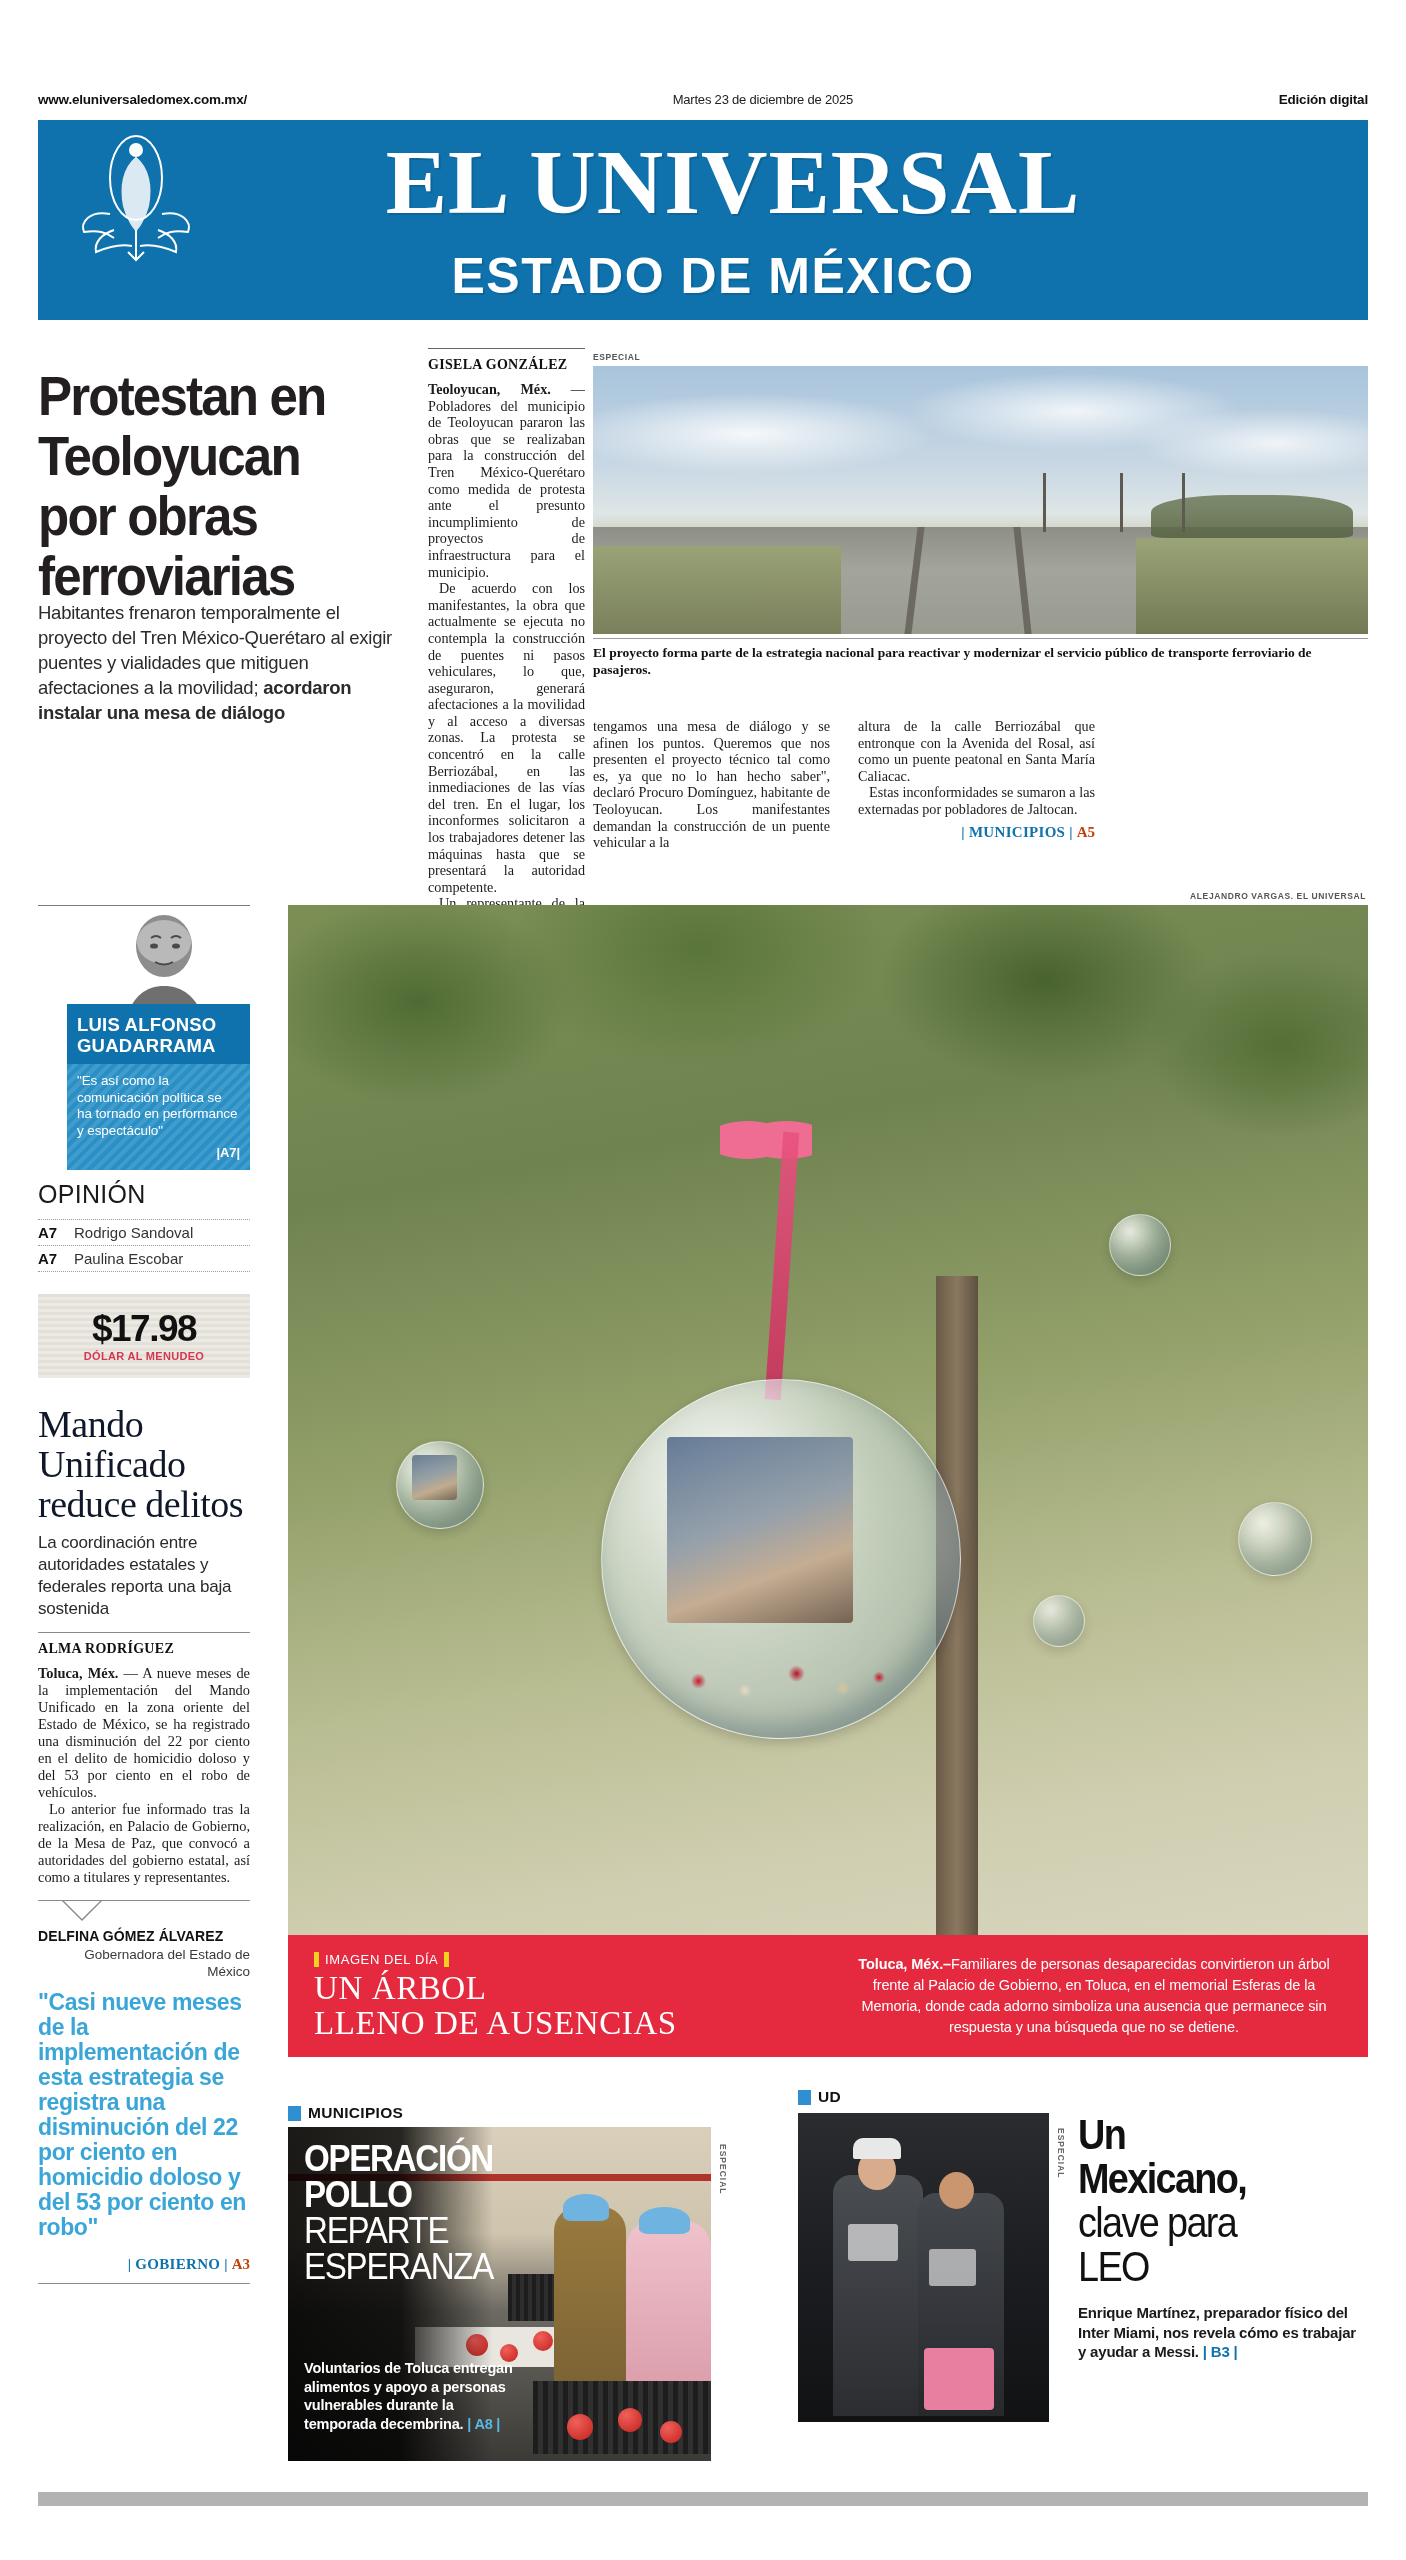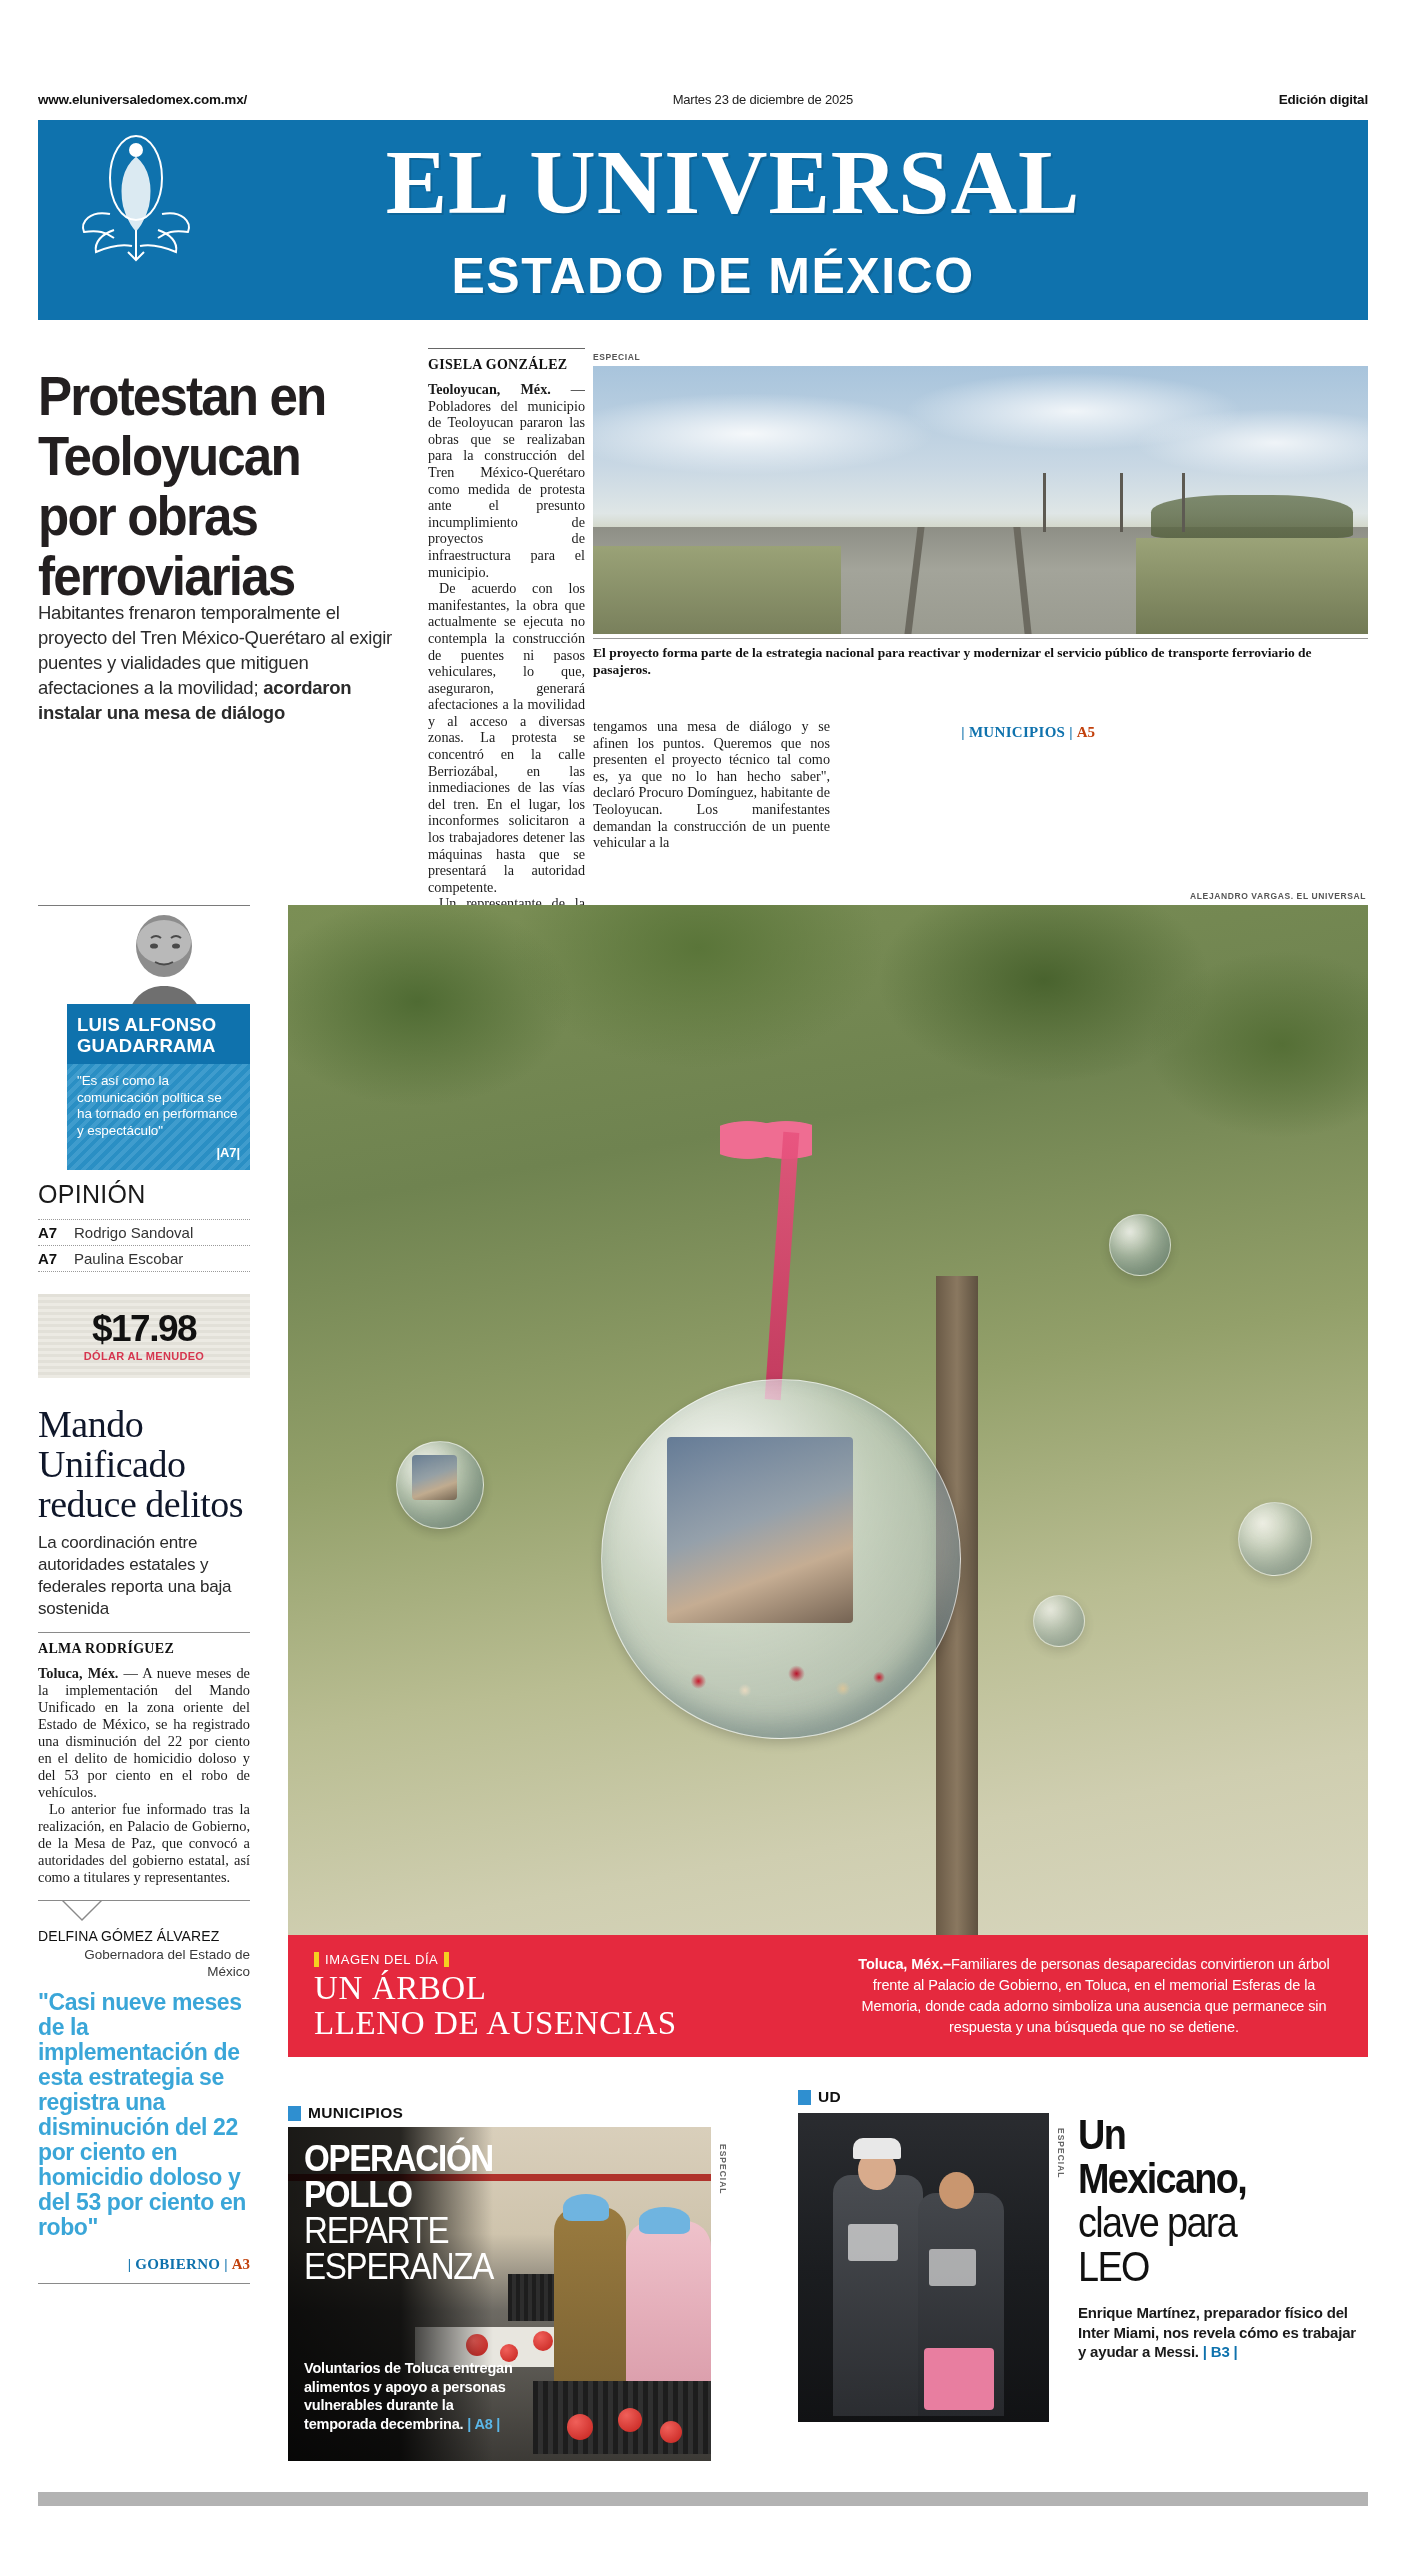--- a/index.html
+++ b/index.html
@@ -142,21 +142,21 @@
     font-family:"Liberation Serif", serif;
     font-size:38px; line-height:40px; color:#0f172a; font-weight:normal; letter-spacing:-0.5px;
   }
   .rail-deck { margin-top:8px; font-size:17px; line-height:22px; color:#2b2b2b; letter-spacing:-0.2px;}
   .rail-rule2 { border-top:1.2px solid #8a8a8a; margin:12px 0 8px 0; }
 
   .vtick { position:relative; height:22px; margin:14px 0 6px 0; }
   .vtick .ln { border-top:1.2px solid #8a8a8a; width:100%; position:absolute; top:0; left:0;}
   .vtick svg { position:absolute; left:24px; top:0; }
 
-  .src-name { font-weight:normal; font-size:14px; letter-spacing:0.1px; color:#111; }
+  .src-name { font-weight:bold; font-size:14px; letter-spacing:0.1px; color:#111; }
   .src-role { font-size:13.5px; line-height:17px; color:#3a3a3a; margin-top:2px;text-align:right; }
   .src-quote {
     margin-top:10px; color:#3aa6d8; font-weight:bold;
     font-size:23px; line-height:25px; letter-spacing:-0.4px;
   }
   .rail-tag { margin-top:16px; text-align:right; font-family:"Liberation Serif", serif; font-size:15px; }
   .rail-rule3 { border-top:1.2px solid #8a8a8a; margin-top:10px; }
 
   
   .hero { position:absolute; left:288px; top:905px; width:1080px; height:1160px; }
@@ -373,20 +373,24 @@
     <div class="lead-cap-rule"></div>
     <div class="lead-cap">El proyecto forma parte de la estrategia nacional para reactivar y modernizar el servicio público de transporte ferroviario de pasajeros.</div>
 
     <div class="lead-col" style="left:555px; top:370px; width:237px;">
       <div class="body-serif">
           <p class="first">tengamos una mesa de diálogo y se afinen los puntos. Queremos que nos presenten el proyecto técnico tal como es, ya que no lo han hecho saber", declaró Procuro Domínguez, habitante de Teoloyucan. Los manifestantes demandan la construcción de un puente vehicular a la</p>
         </div>
     </div>
 
     <div class="lead-col" style="left:820px; top:370px; width:237px;">
+      <div class="body-serif">
+        <p class="first">altura de la calle Berriozábal que entronque con la Avenida del Rosal, así como un puente peatonal en Santa María Caliacac.</p>
+        <p>Estas inconformidades se sumaron a las externadas por pobladores de Jaltocan.</p>
+      </div>
       <div class="tag-line">
         <span class="tag-sec">| MUNICIPIOS |</span>
         <span class="tag-pg">A5</span>
       </div>
     </div>
   </div>
 
   <div class="rail">
 
     <div class="rail-rule"></div>

